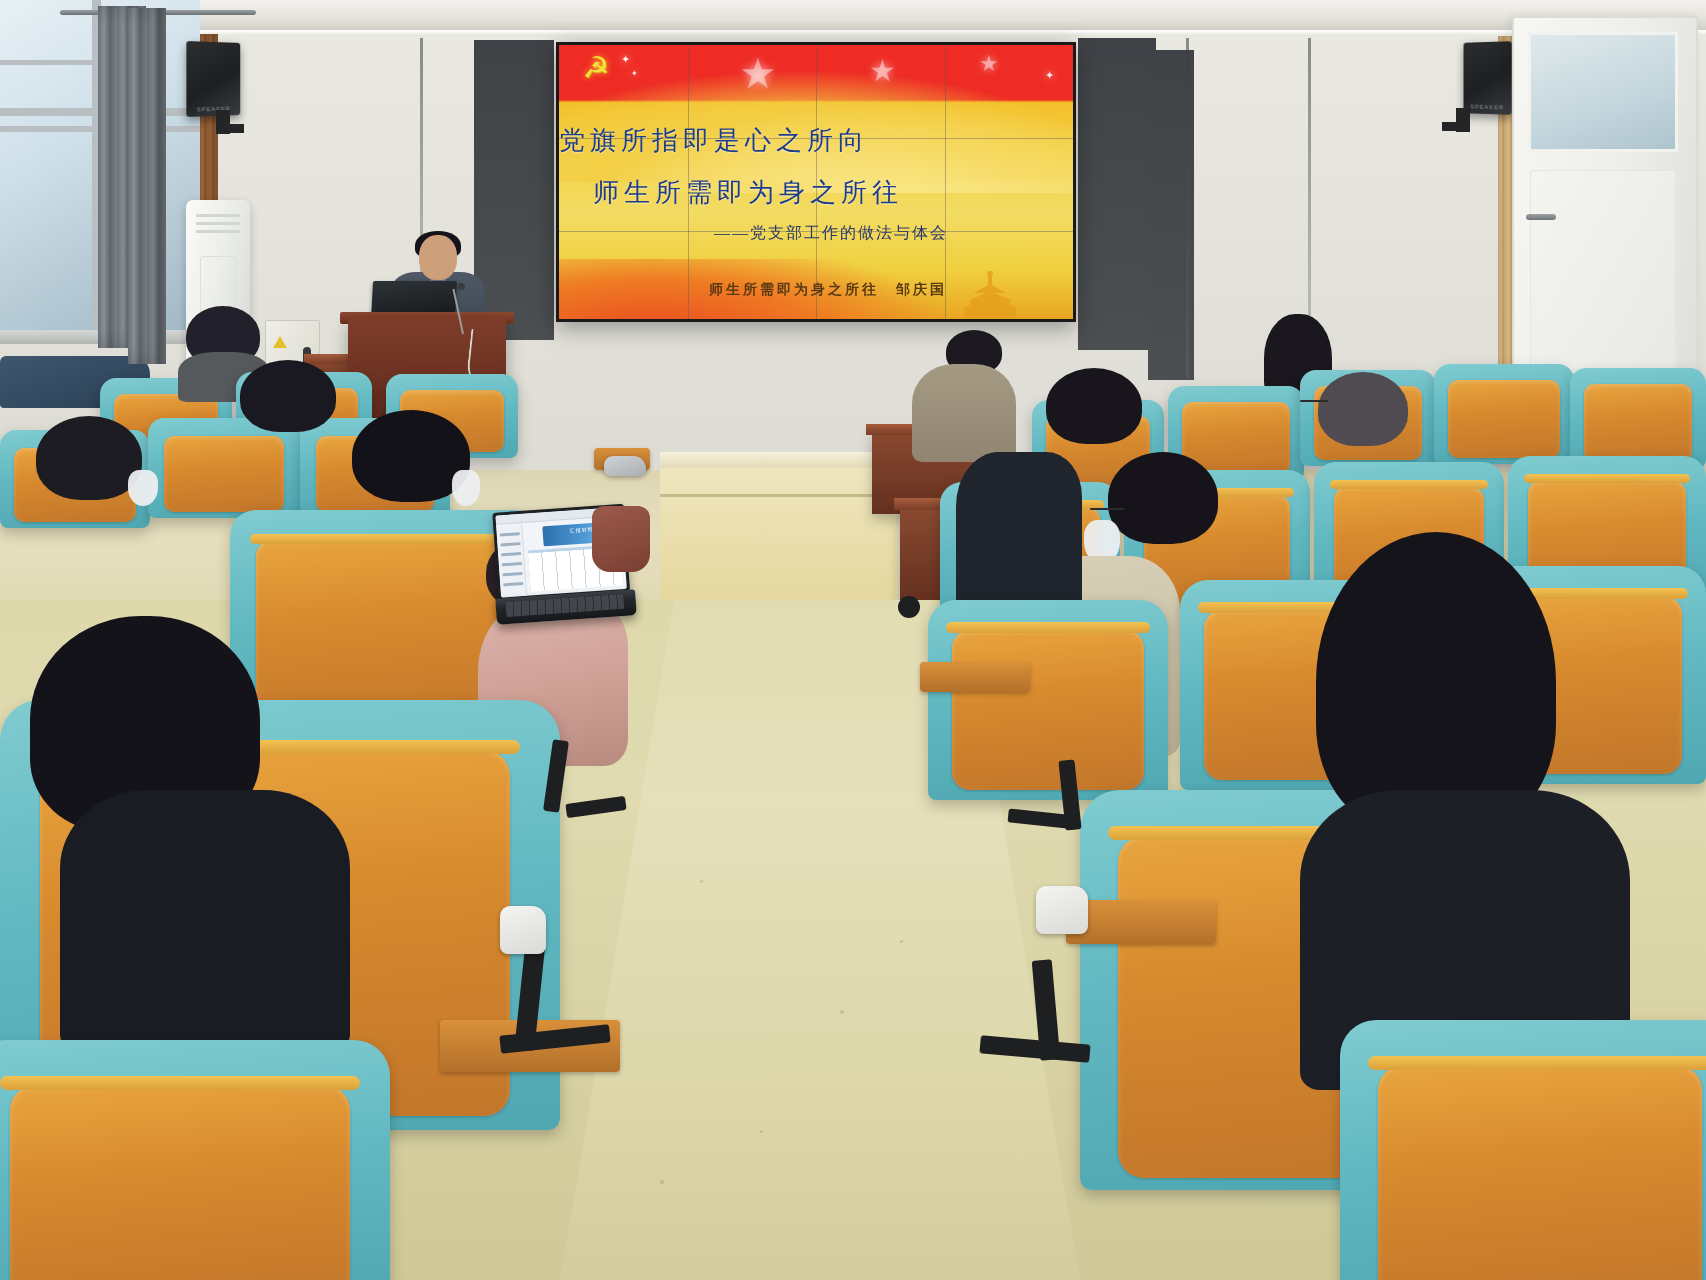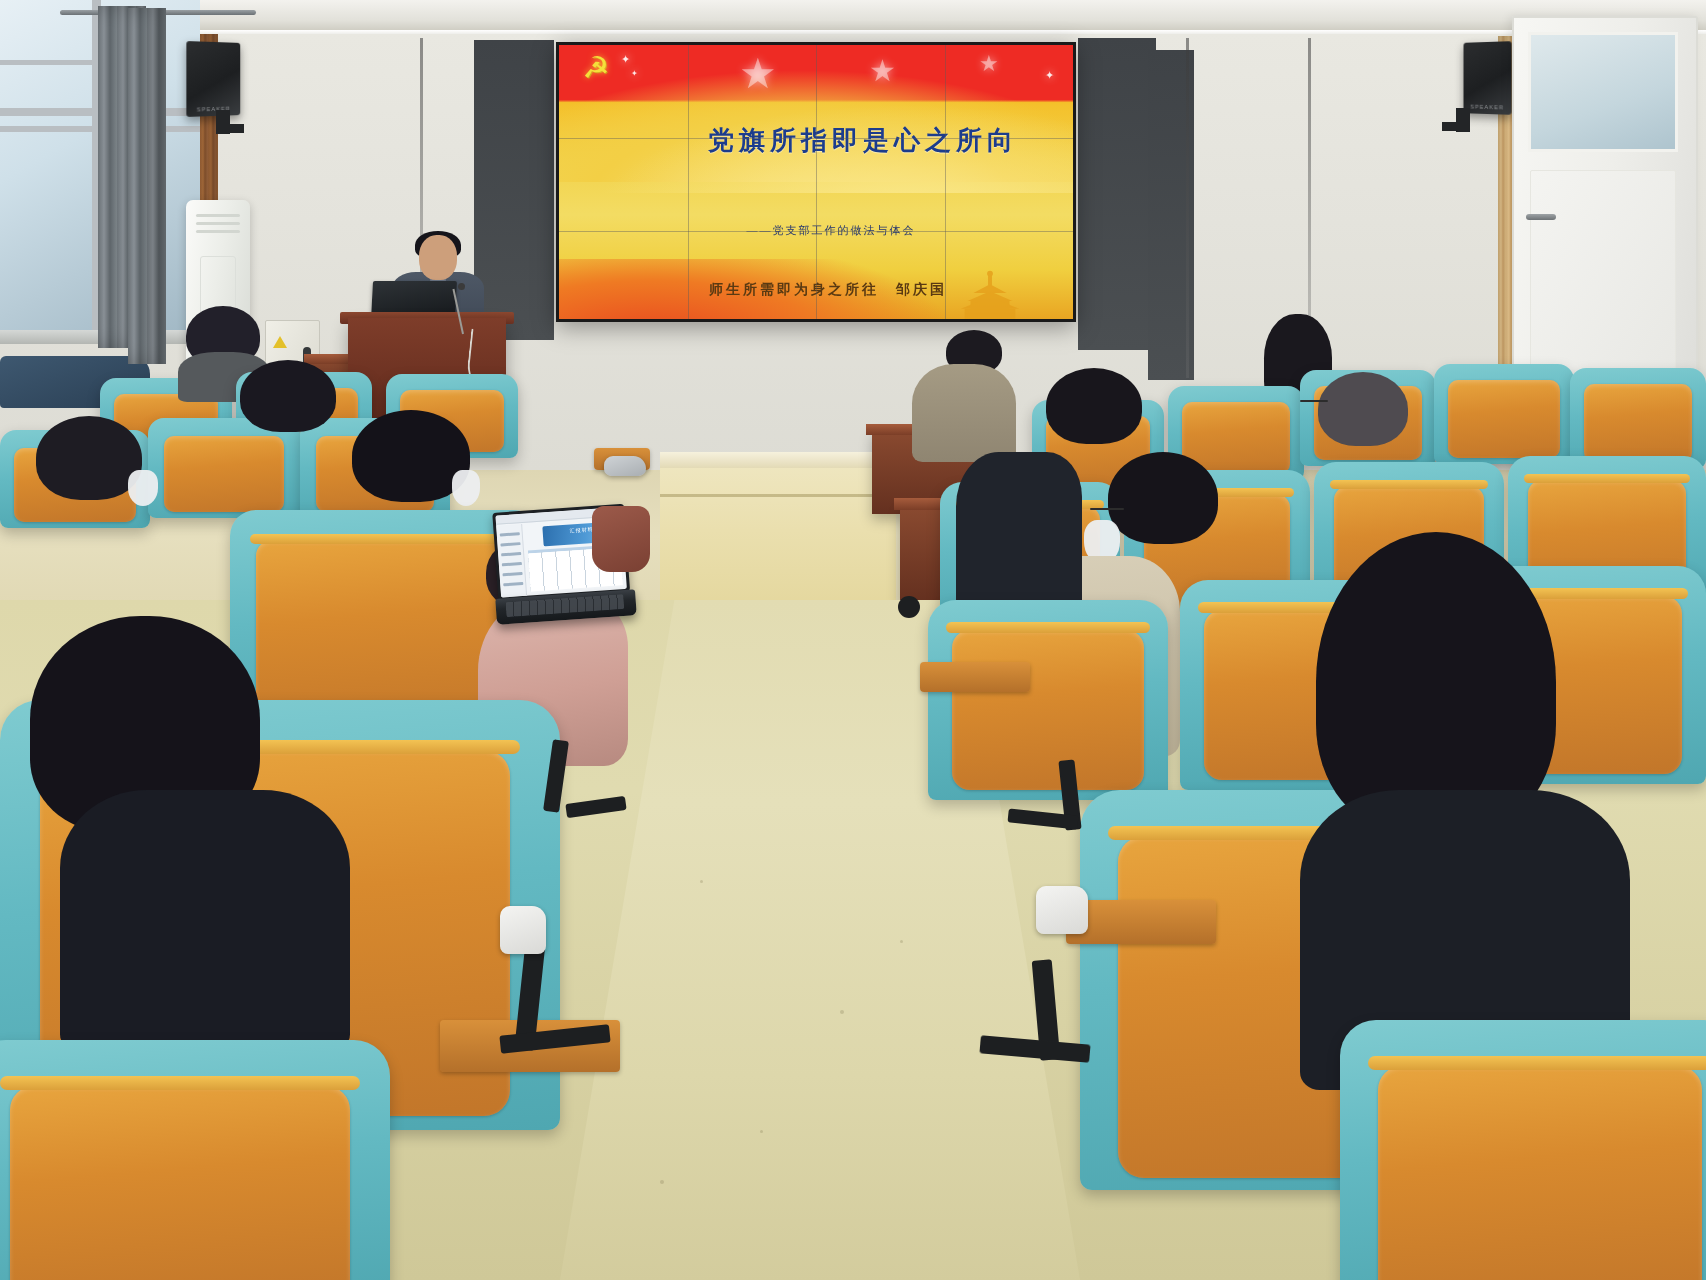--- a/index.html
+++ b/index.html
@@ -64,29 +64,29 @@
   .slide-grid-h{position:absolute;left:0;height:1px;width:100%;background:rgba(90,90,90,.42);}
 
   .emblem{position:absolute;left:16px;top:6px;width:42px;height:34px;
     color:#f5e03a;font-size:30px;line-height:34px;text-align:center;
     text-shadow:0 0 6px rgba(255,220,60,.9),1px 1px 0 #c9901a;}
   .star{position:absolute;color:rgba(255,255,255,.45);
     text-shadow:0 0 8px rgba(255,255,255,.55);}
   .sparkle{position:absolute;color:#fff;font-size:11px;opacity:.9;
     text-shadow:0 0 8px #fff;}
 
-  .slide-l1,.slide-l2{position:absolute;width:100%;text-align:center;
+  .slide-l1,.slide-l2{position:absolute;width:100%;text-align:left;
     color:#1c3c8c;font-family:"Liberation Serif","DejaVu Serif",serif;
-    font-weight:bold;font-size:26px;letter-spacing:5px;
-    text-shadow:0 1px 1px rgba(255,255,255,.5);margin-left:47px;}
+    font-weight:normal;font-size:26px;letter-spacing:5px;
+    text-shadow:0 1px 1px rgba(255,255,255,.5);}
   .slide-l1{top:78px;}
   .slide-l2{top:130px;padding-left:34px;}
   .slide-sub{position:absolute;top:178px;width:100%;text-align:center;
     color:#24366f;font-family:"Liberation Serif","DejaVu Serif",serif;
-    font-size:11px;letter-spacing:2px;padding-left:30px;}
+    font-size:16px;letter-spacing:2px;padding-left:30px;}
   .slide-by{position:absolute;top:236px;width:100%;text-align:center;
     color:#5a3a12;font-family:"Liberation Serif","DejaVu Serif",serif;
     font-weight:bold;font-size:14px;letter-spacing:3px;padding-left:24px;}
   .pagoda{position:absolute;right:44px;bottom:-4px;width:78px;height:54px;opacity:.9;}
 
   
   .speaker{position:absolute;
     background:linear-gradient(150deg,#2b2d2f 0%,#1d1f21 55%,#3a3d40 100%);
     border-radius:3px;box-shadow:0 4px 10px rgba(0,0,0,.4);}
   .speaker-brand{position:absolute;bottom:4px;left:0;width:100%;text-align:center;
@@ -290,20 +290,21 @@
 
       <div class="emblem">☭</div>
       <div class="sparkle" style="left:62px;top:8px;">✦</div>
       <div class="sparkle" style="left:72px;top:24px;font-size:8px;">✦</div>
       <div class="star" style="left:180px;top:4px;font-size:42px;">★</div>
       <div class="star" style="left:310px;top:8px;font-size:30px;">★</div>
       <div class="star" style="left:420px;top:6px;font-size:22px;">★</div>
       <div class="sparkle" style="left:486px;top:24px;">✦</div>
 
       <div class="slide-l1">党旗所指即是心之所向</div>
+      <div class="slide-l2">师生所需即为身之所往</div>
       <div class="slide-sub">——党支部工作的做法与体会</div>
       <div class="slide-by">师生所需即为身之所往　邹庆国</div>
 
       <svg class="pagoda" viewBox="0 0 80 54">
         <g fill="#e5a01c" opacity="0.92">
           <rect x="14" y="40" width="52" height="14"></rect>
           <rect x="20" y="32" width="40" height="9"></rect>
           <path d="M10 40 L40 28 L70 40 Z"></path>
           <path d="M17 32 L40 22 L63 32 Z"></path>
           <path d="M23 24 L40 15 L57 24 Z"></path>

